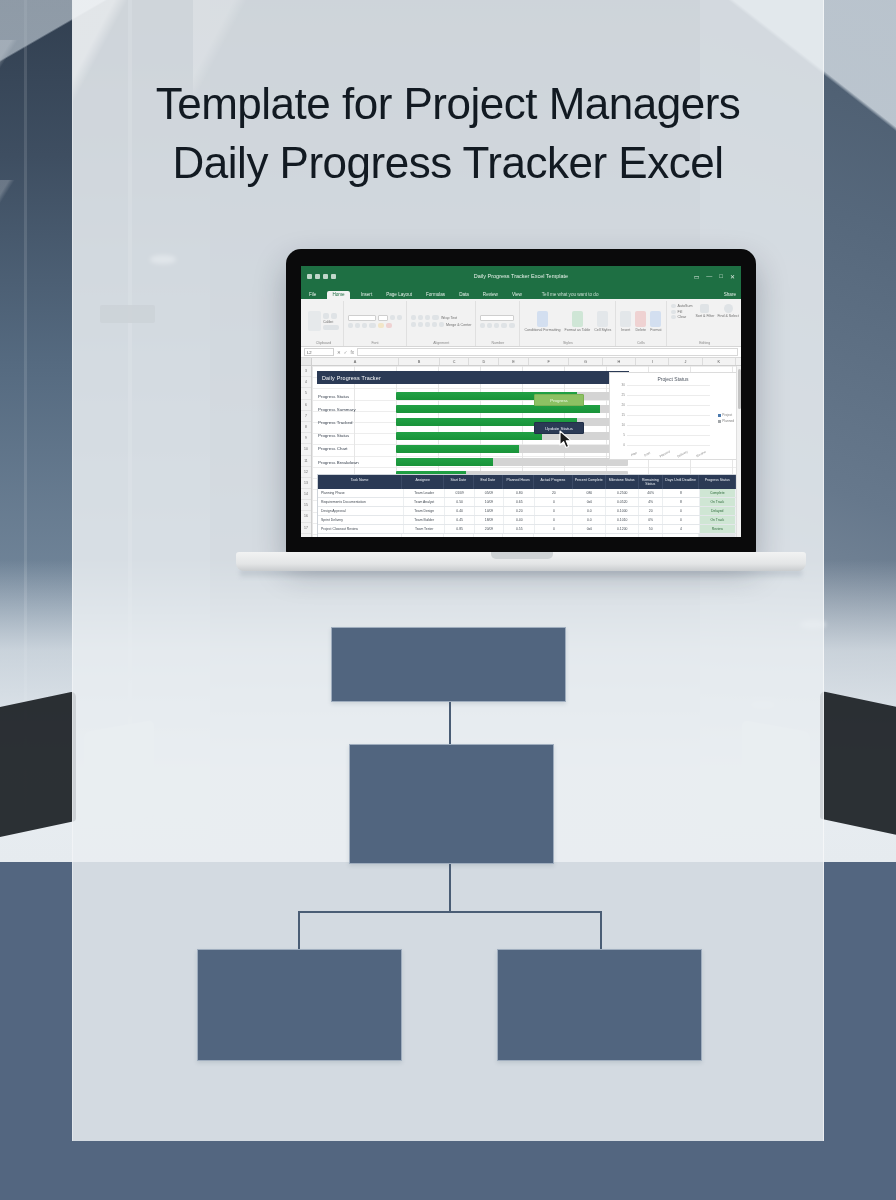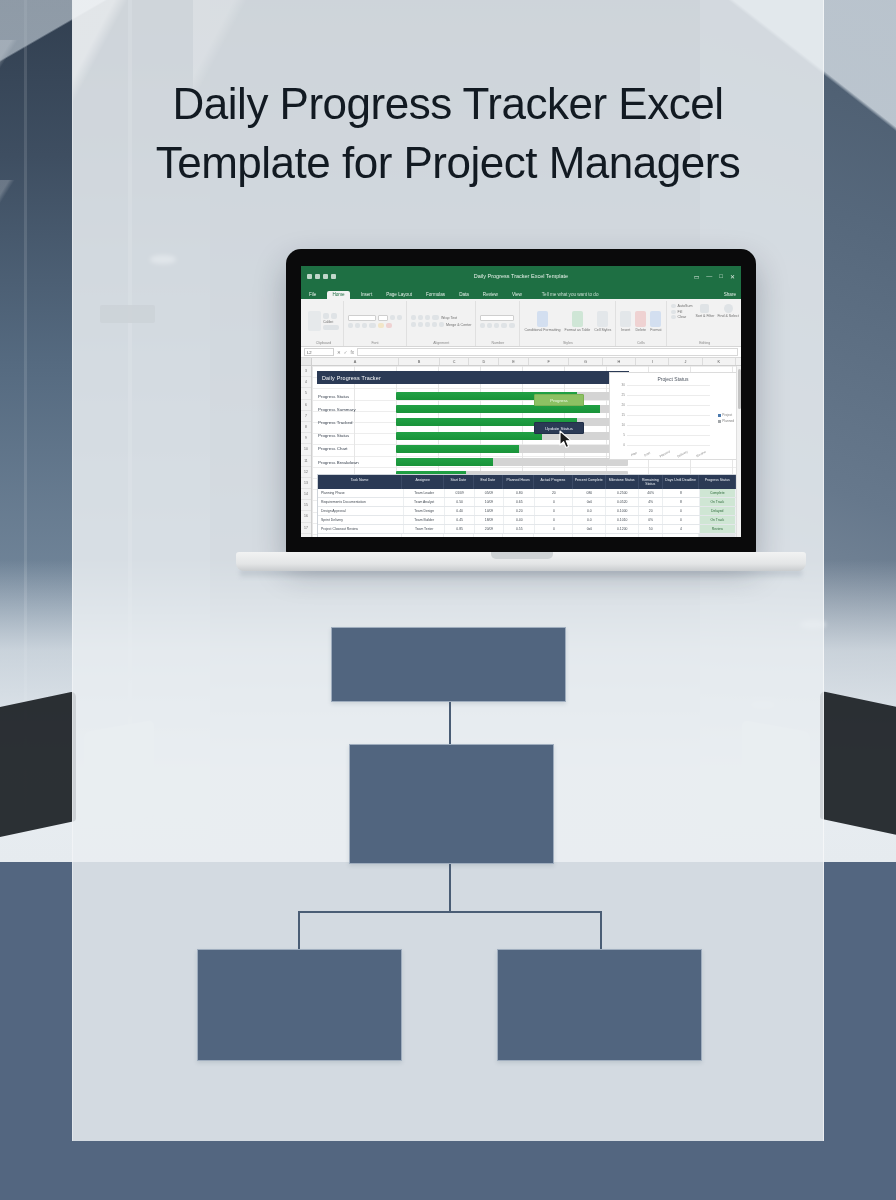--- a/index.html
+++ b/index.html
@@ -274,22 +274,22 @@
     <div class="chair r1"></div>
     <div class="chair r2"></div>
   </div>
 
   <div class="slate-band"></div>
 
   <div class="panel">
     <div class="panel-sheen"></div>
 
     <div class="title">
+      <div>Template for Project Managers</div>
       <div>Daily Progress Tracker Excel</div>
-      <div>Template for Project Managers</div>
     </div>
 
     <div class="laptop">
       <div class="base-shadow"></div>
       <div class="lid">
         <div class="screen">
 
           <div class="xl-titlebar">
             <div class="qat">
               <span></span>

